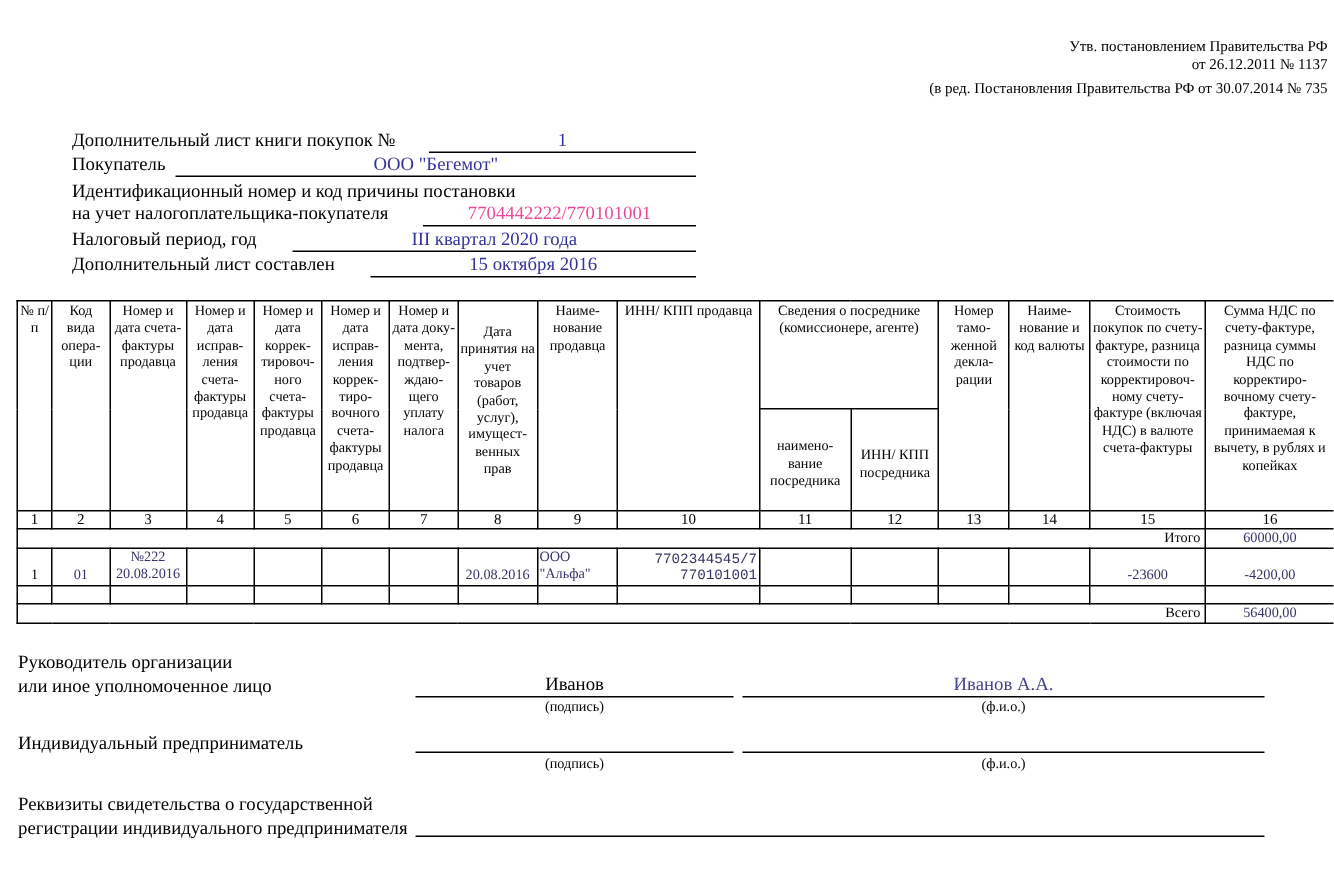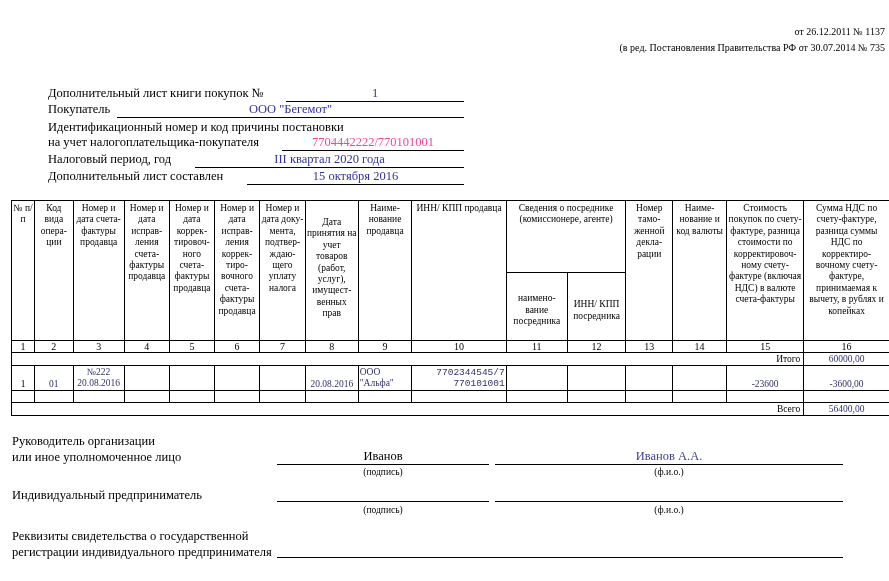--- a/index.html
+++ b/index.html
@@ -17,20 +17,21 @@
   td.lbl { text-align:right !important; padding-right:3px !important; }
   .sig-label { font-size:12.5px; line-height:16px; white-space:nowrap; }
   .sig-line { border-bottom:1px solid #000; height:0; }
   .sig-val { font-size:12.5px; text-align:center; white-space:nowrap; }
   .sig-cap { font-size:9.5px; text-align:center; white-space:nowrap; }
 </style>
 </head>
 <body>
 
 <div class="abs approval" style="top:26px;">
+  <div>Утв. постановлением Правительства РФ</div>
   <div>от 26.12.2011 № 1137</div>
   <div style="margin-top:4px;">(в ред. Постановления Правительства РФ от 30.07.2014 № 735</div>
 </div>
 
 <div>
   <div class="abs hdr-label" style="left:48px; top:86px;">Дополнительный лист книги покупок №</div>
   <div class="abs hdr-value" style="left:286px; top:86px; width:178px;">1</div>
 
   <div class="abs hdr-label" style="left:48px; top:102px;">Покупатель</div>
   <div class="abs hdr-value" style="left:117px; top:102px; width:347px;">ООО "Бегемот"</div>
@@ -127,21 +128,21 @@
     </td>
     <td class="blue" style="vertical-align:middle; text-align:right;font-family:Liberation Mono, monospace;">
       <div>7702344545/7</div>
       <div style="text-align:center;margin-left:40px;">770101001</div>
     </td>
     <td></td>
     <td></td>
     <td></td>
     <td></td>
     <td class="blue" style="vertical-align:bottom;">-23600</td>
-    <td class="blue" style="vertical-align:bottom; border-right:none;">-3600,00</td>
+    <td class="blue" style="vertical-align:bottom; border-right:none;">-4200,00</td>
   </tr>
   <tr style="height:12px;">
     <td></td>
         <td></td>
     <td></td>
         <td></td>
     <td></td>
         <td></td>
     <td></td>
         <td></td>

